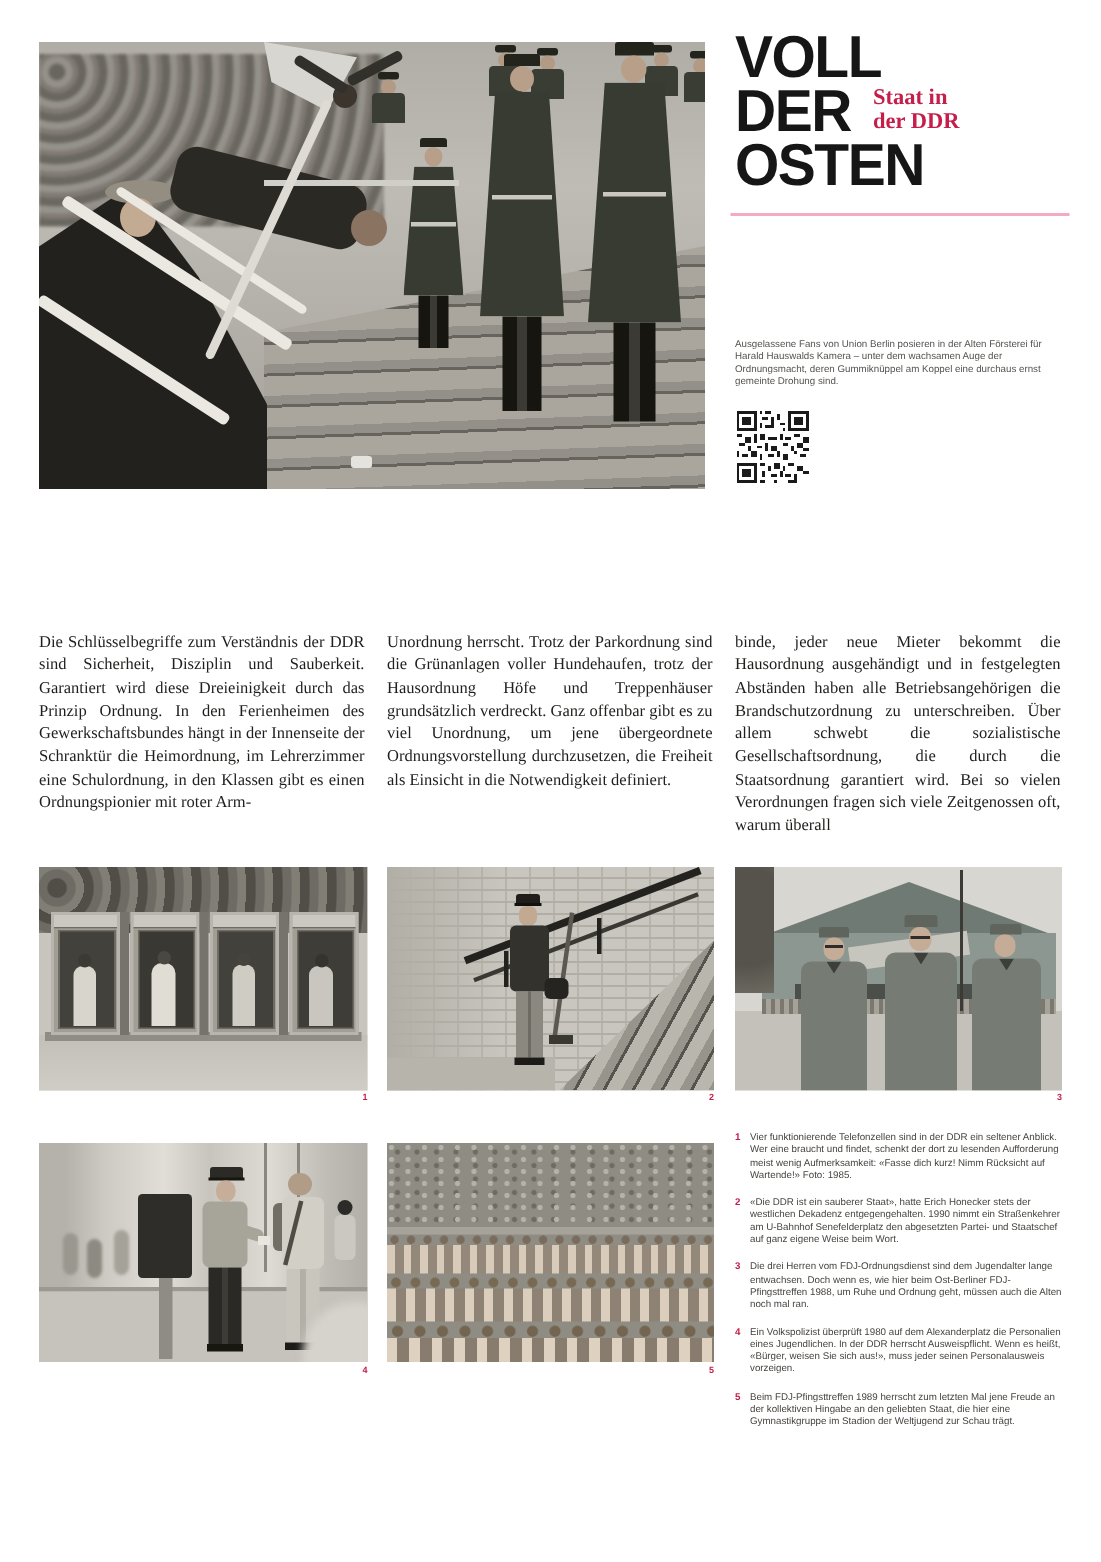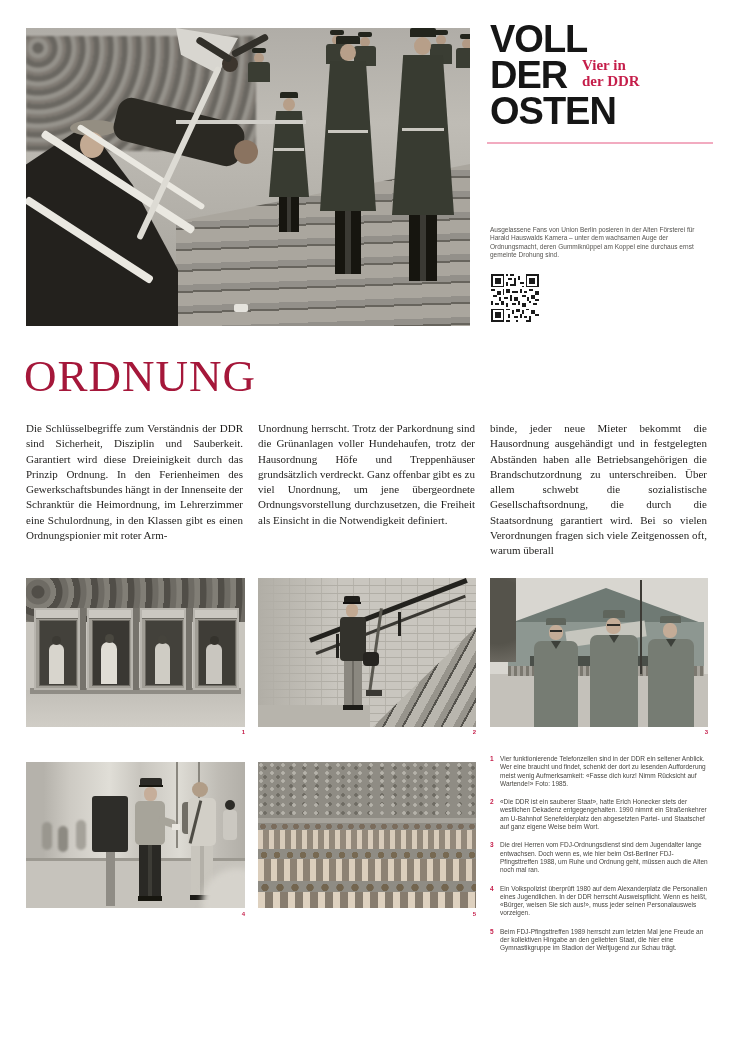--- a/index.html
+++ b/index.html
@@ -123,21 +123,21 @@
     <div class="rail" style="left:40px;top:136px;width:150px;height:6px;transform:rotate(33deg);"></div>
     <div class="rail" style="left:-12px;top:208px;width:150px;height:8px;transform:rotate(33deg);"></div>
     <div class="rail" style="left:150px;top:30px;width:6px;height:190px;background:#dddbd4;transform:rotate(25deg);"></div>
   </div>
 
   <div class="masthead">
     <div class="mast-line">VOLL</div>
     <div class="mast-line">DER</div>
     <div class="mast-line">OSTEN</div>
     <div class="subtitle">
-      <div>Vier in</div>
+      <div>Staat in</div>
       <div>der DDR</div>
     </div>
   </div>
   <div class="mast-rule"></div>
 
   <div class="hero-caption">Ausgelassene Fans von Union Berlin posieren in der Alten Försterei für Harald Hauswalds Kamera – unter dem wachsamen Auge der Ordnungsmacht, deren Gummiknüppel am Koppel eine durchaus ernst gemeinte Drohung sind.</div>
   <div class="s" style="left:490px;top:274px;width:50px;height:48px;">
     <svg width="50" height="48" viewBox="0 0 25 25" shape-rendering="crispEdges">
       <rect x="0" y="0" width="25" height="25" fill="#ffffff"></rect>
       <g fill="#1a1a1a">
@@ -198,21 +198,20 @@
         <rect x="17" y="22" width="2" height="1"></rect>
           <rect x="20" y="22" width="1" height="2"></rect>
           <rect x="23" y="21" width="2" height="1"></rect>
         <rect x="8" y="24" width="2" height="1"></rect>
           <rect x="13" y="24" width="1" height="1"></rect>
           <rect x="18" y="24" width="3" height="1"></rect>
       </g>
     </svg>
   </div>
 
-  <div class="headline">ORDNUNG</div>
   <div class="columns">
     <div class="col">Die Schlüsselbegriffe zum Verständnis der DDR sind Sicherheit, Disziplin und Sauberkeit. Garantiert wird diese Dreieinigkeit durch das Prinzip Ordnung. In den Ferienheimen des Gewerkschaftsbundes hängt in der Innenseite der Schranktür die Heimordnung, im Lehrerzimmer eine Schulordnung, in den Klassen gibt es einen Ordnungspionier mit roter Arm-</div>
     <div class="col">Unordnung herrscht. Trotz der Parkordnung sind die Grünanlagen voller Hundehaufen, trotz der Hausordnung Höfe und Treppenhäuser grundsätzlich verdreckt. Ganz offenbar gibt es zu viel Unordnung, um jene übergeordnete Ordnungsvorstellung durchzusetzen, die Freiheit als Einsicht in die Notwendigkeit definiert.</div>
     <div class="col">binde, jeder neue Mieter bekommt die Hausordnung ausgehändigt und in festgelegten Abständen haben alle Betriebsangehörigen die Brandschutzordnung zu unterschreiben. Über allem schwebt die sozialistische Gesellschaftsordnung, die durch die Staatsordnung garantiert wird. Bei so vielen Verordnungen fragen sich viele Zeitgenossen oft, warum überall</div>
   </div>
 
   <div class="ph" style="left:26px;top:578px;width:219px;height:149px;background:#c8c5be;">
     <div class="s" style="left:0;top:0;width:219px;height:44px;background:repeating-radial-gradient(circle at 12px 14px,#514e48 0 6px,#6e6b64 7px 12px,#817e76 13px 18px);"></div>
     <div class="s" style="left:0;top:112px;width:219px;height:37px;background:linear-gradient(180deg,#c2bfb8,#d0cdc6);"></div>
     <div class="s" style="left:4px;top:110px;width:211px;height:6px;background:#8f8c85;"></div>

